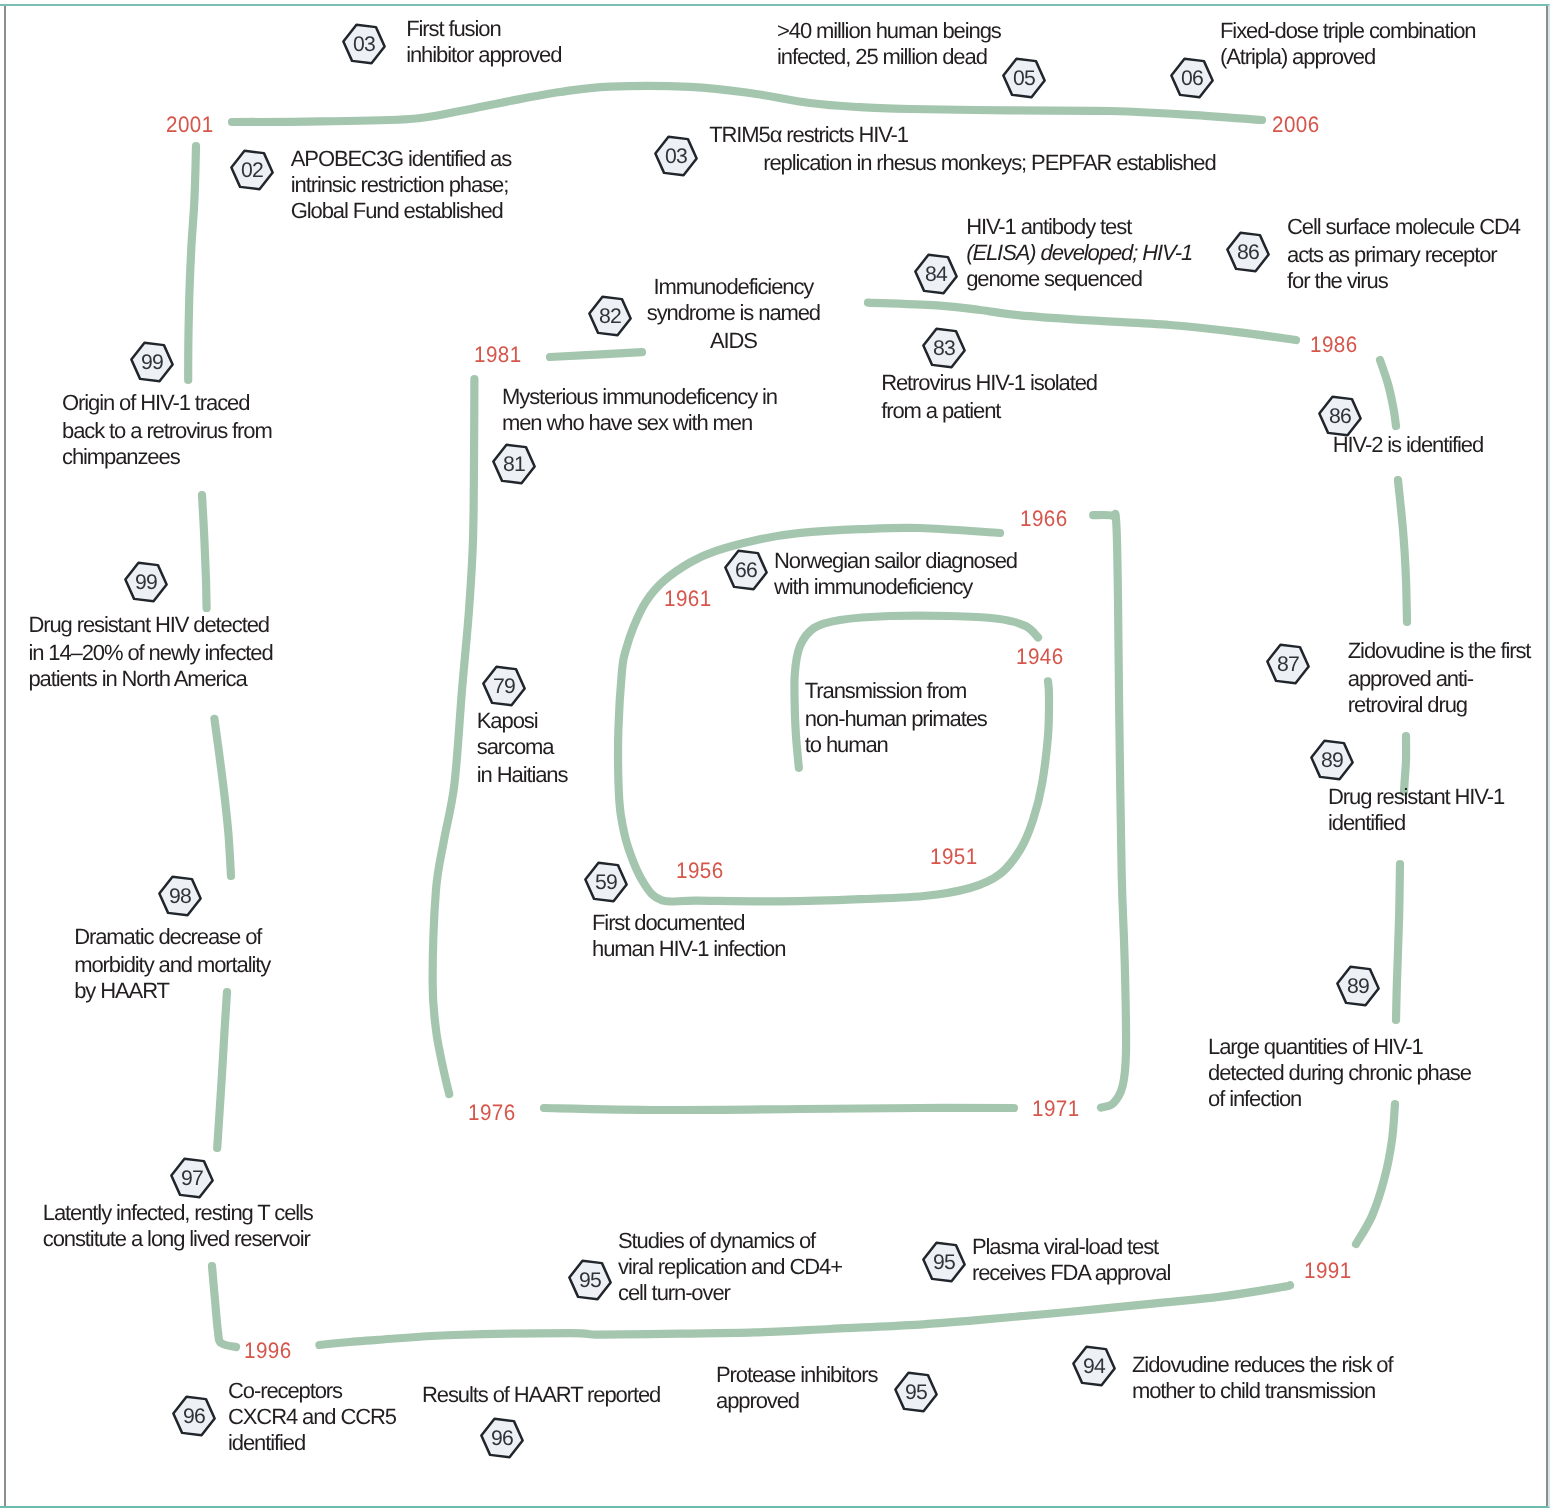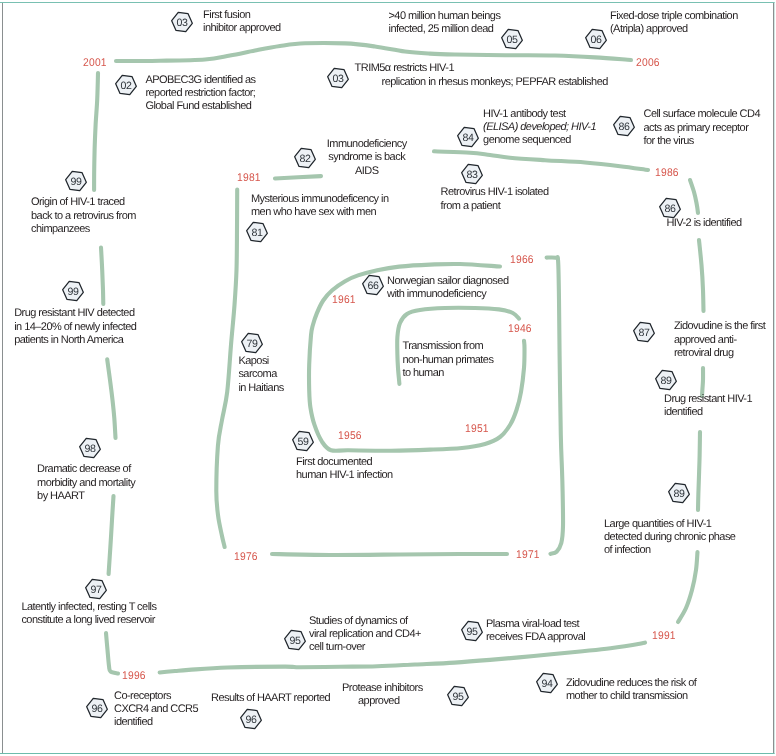--- a/index.html
+++ b/index.html
@@ -100,21 +100,21 @@
       <div class="ev">
         <div class="hexbadge" style="left: 113.4px; top: 71.9px;">
           <svg width="26" height="26" viewBox="0 0 26 26">
             <g transform="rotate(7 13 13)">
               <polygon points="8.1,3.9 17.9,3.9 23.4,13 17.9,22.1 8.1,22.1 2.6,13" fill="#edf1f5" stroke="#20262c" stroke-width="1.25" stroke-linejoin="round" stroke-linecap="round"></polygon>
             </g>
             <text class="hexnum" x="13" y="16.5" text-anchor="middle">02</text>
           </svg>
         </div>
         <div class="txt" style="left: 145.4px; top: 73.6px;">APOBEC3G identified as</div>
-        <div class="txt" style="left: 145.4px; top: 87px;">reported restriction factor;</div>
+        <div class="txt" style="left: 145.4px; top: 87px;">intrinsic restriction phase;</div>
         <div class="txt" style="left: 145.4px; top: 100.4px;">Global Fund established</div>
       </div>
       <div class="ev">
         <div class="hexbadge" style="left: 325.1px; top: 65.3px;">
           <svg width="26" height="26" viewBox="0 0 26 26">
             <g transform="rotate(7 13 13)">
               <polygon points="8.1,3.9 17.9,3.9 23.4,13 17.9,22.1 8.1,22.1 2.6,13" fill="#edf1f5" stroke="#20262c" stroke-width="1.25" stroke-linejoin="round" stroke-linecap="round"></polygon>
             </g>
             <text class="hexnum" x="13" y="16.5" text-anchor="middle">03</text>
           </svg>
@@ -151,21 +151,21 @@
       <div class="ev">
         <div class="hexbadge" style="left: 292px; top: 144.5px;">
           <svg width="26" height="26" viewBox="0 0 26 26">
             <g transform="rotate(7 13 13)">
               <polygon points="8.1,3.9 17.9,3.9 23.4,13 17.9,22.1 8.1,22.1 2.6,13" fill="#edf1f5" stroke="#20262c" stroke-width="1.25" stroke-linejoin="round" stroke-linecap="round"></polygon>
             </g>
             <text class="hexnum" x="13" y="16.5" text-anchor="middle">82</text>
           </svg>
         </div>
         <div class="txt c" style="left: 366.7px; top: 138px;">Immunodeficiency</div>
-        <div class="txt c" style="left: 366.7px; top: 151.4px;">syndrome is back</div>
+        <div class="txt c" style="left: 366.7px; top: 151.4px;">syndrome is named</div>
         <div class="txt c" style="left: 366.7px; top: 164.8px;">AIDS</div>
       </div>
       <div class="ev">
         <div class="hexbadge" style="left: 63px; top: 167.5px;">
           <svg width="26" height="26" viewBox="0 0 26 26">
             <g transform="rotate(7 13 13)">
               <polygon points="8.1,3.9 17.9,3.9 23.4,13 17.9,22.1 8.1,22.1 2.6,13" fill="#edf1f5" stroke="#20262c" stroke-width="1.25" stroke-linejoin="round" stroke-linecap="round"></polygon>
             </g>
             <text class="hexnum" x="13" y="16.5" text-anchor="middle">99</text>
           </svg>
@@ -390,17 +390,17 @@
       </div>
       <div class="ev">
         <div class="hexbadge" style="left: 445px; top: 682.5px;">
           <svg width="26" height="26" viewBox="0 0 26 26">
             <g transform="rotate(7 13 13)">
               <polygon points="8.1,3.9 17.9,3.9 23.4,13 17.9,22.1 8.1,22.1 2.6,13" fill="#edf1f5" stroke="#20262c" stroke-width="1.25" stroke-linejoin="round" stroke-linecap="round"></polygon>
             </g>
             <text class="hexnum" x="13" y="16.5" text-anchor="middle">95</text>
           </svg>
         </div>
-        <div class="txt" style="left: 342px; top: 681.5px;">Protease inhibitors</div>
+        <div class="txt" style="left: 358px; top: 681.5px;">Protease inhibitors</div>
         <div class="txt" style="left: 358px; top: 694.9px;">approved</div>
       </div>
     </div>
 </div>
 
 </body></html>

